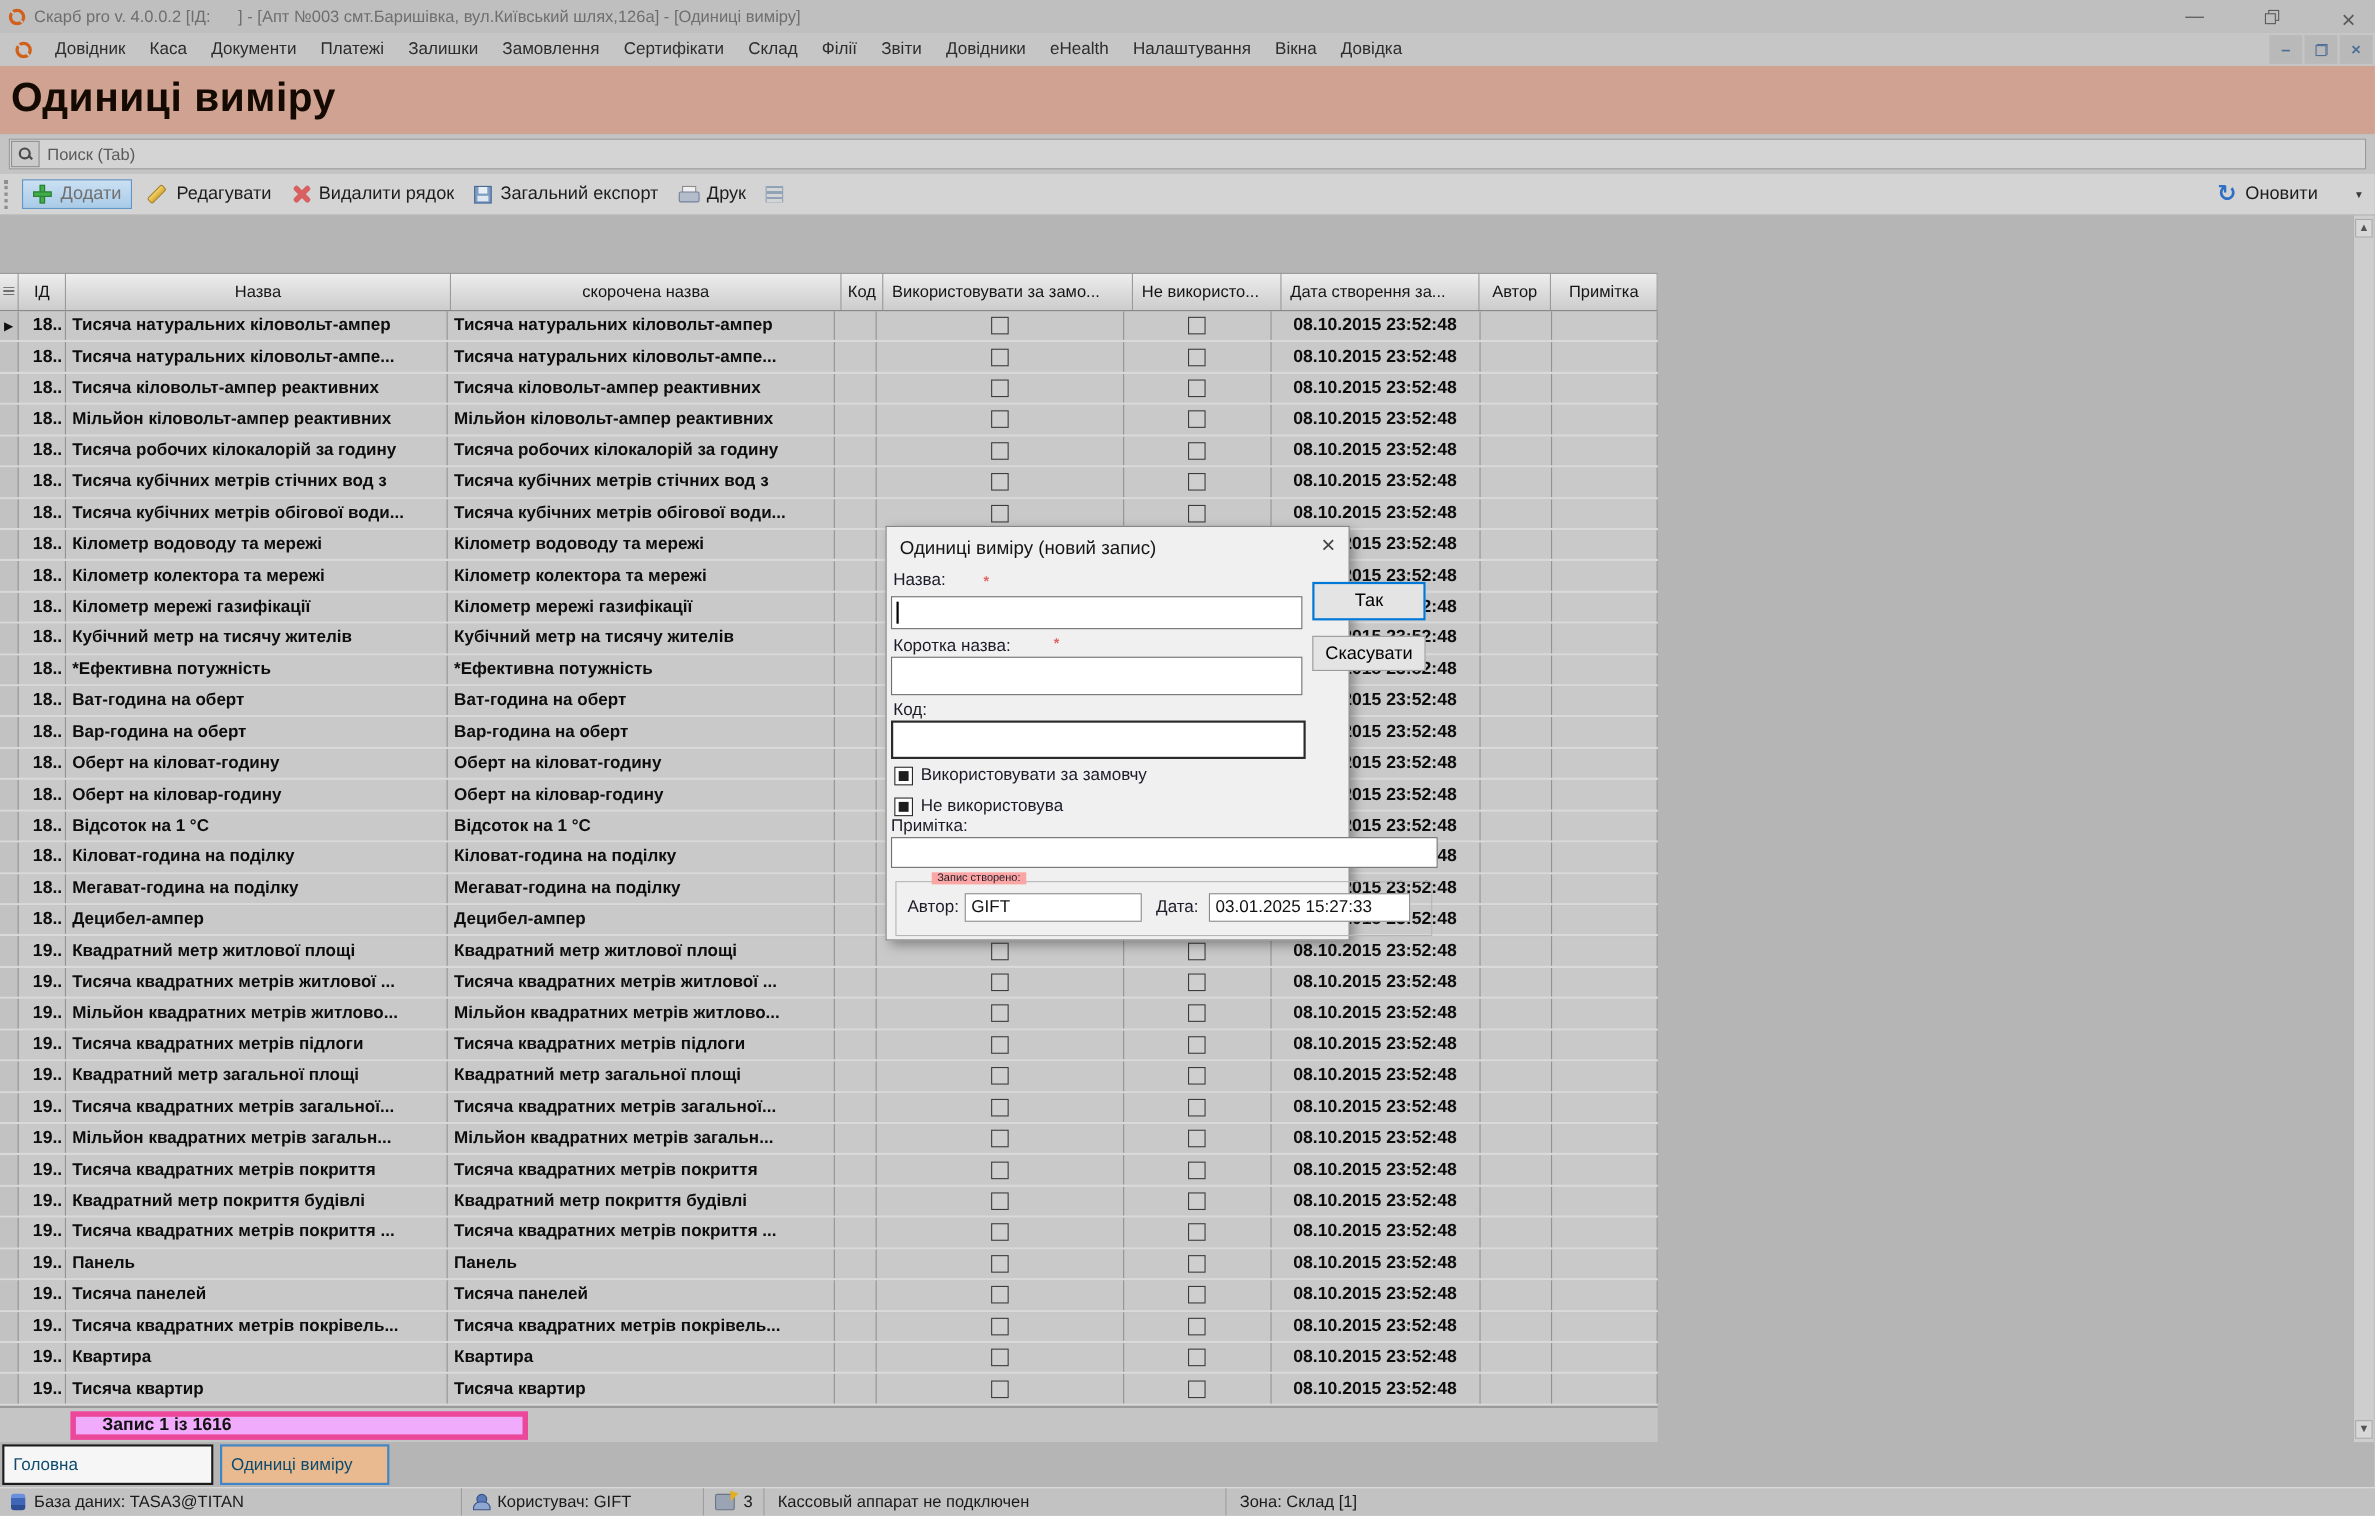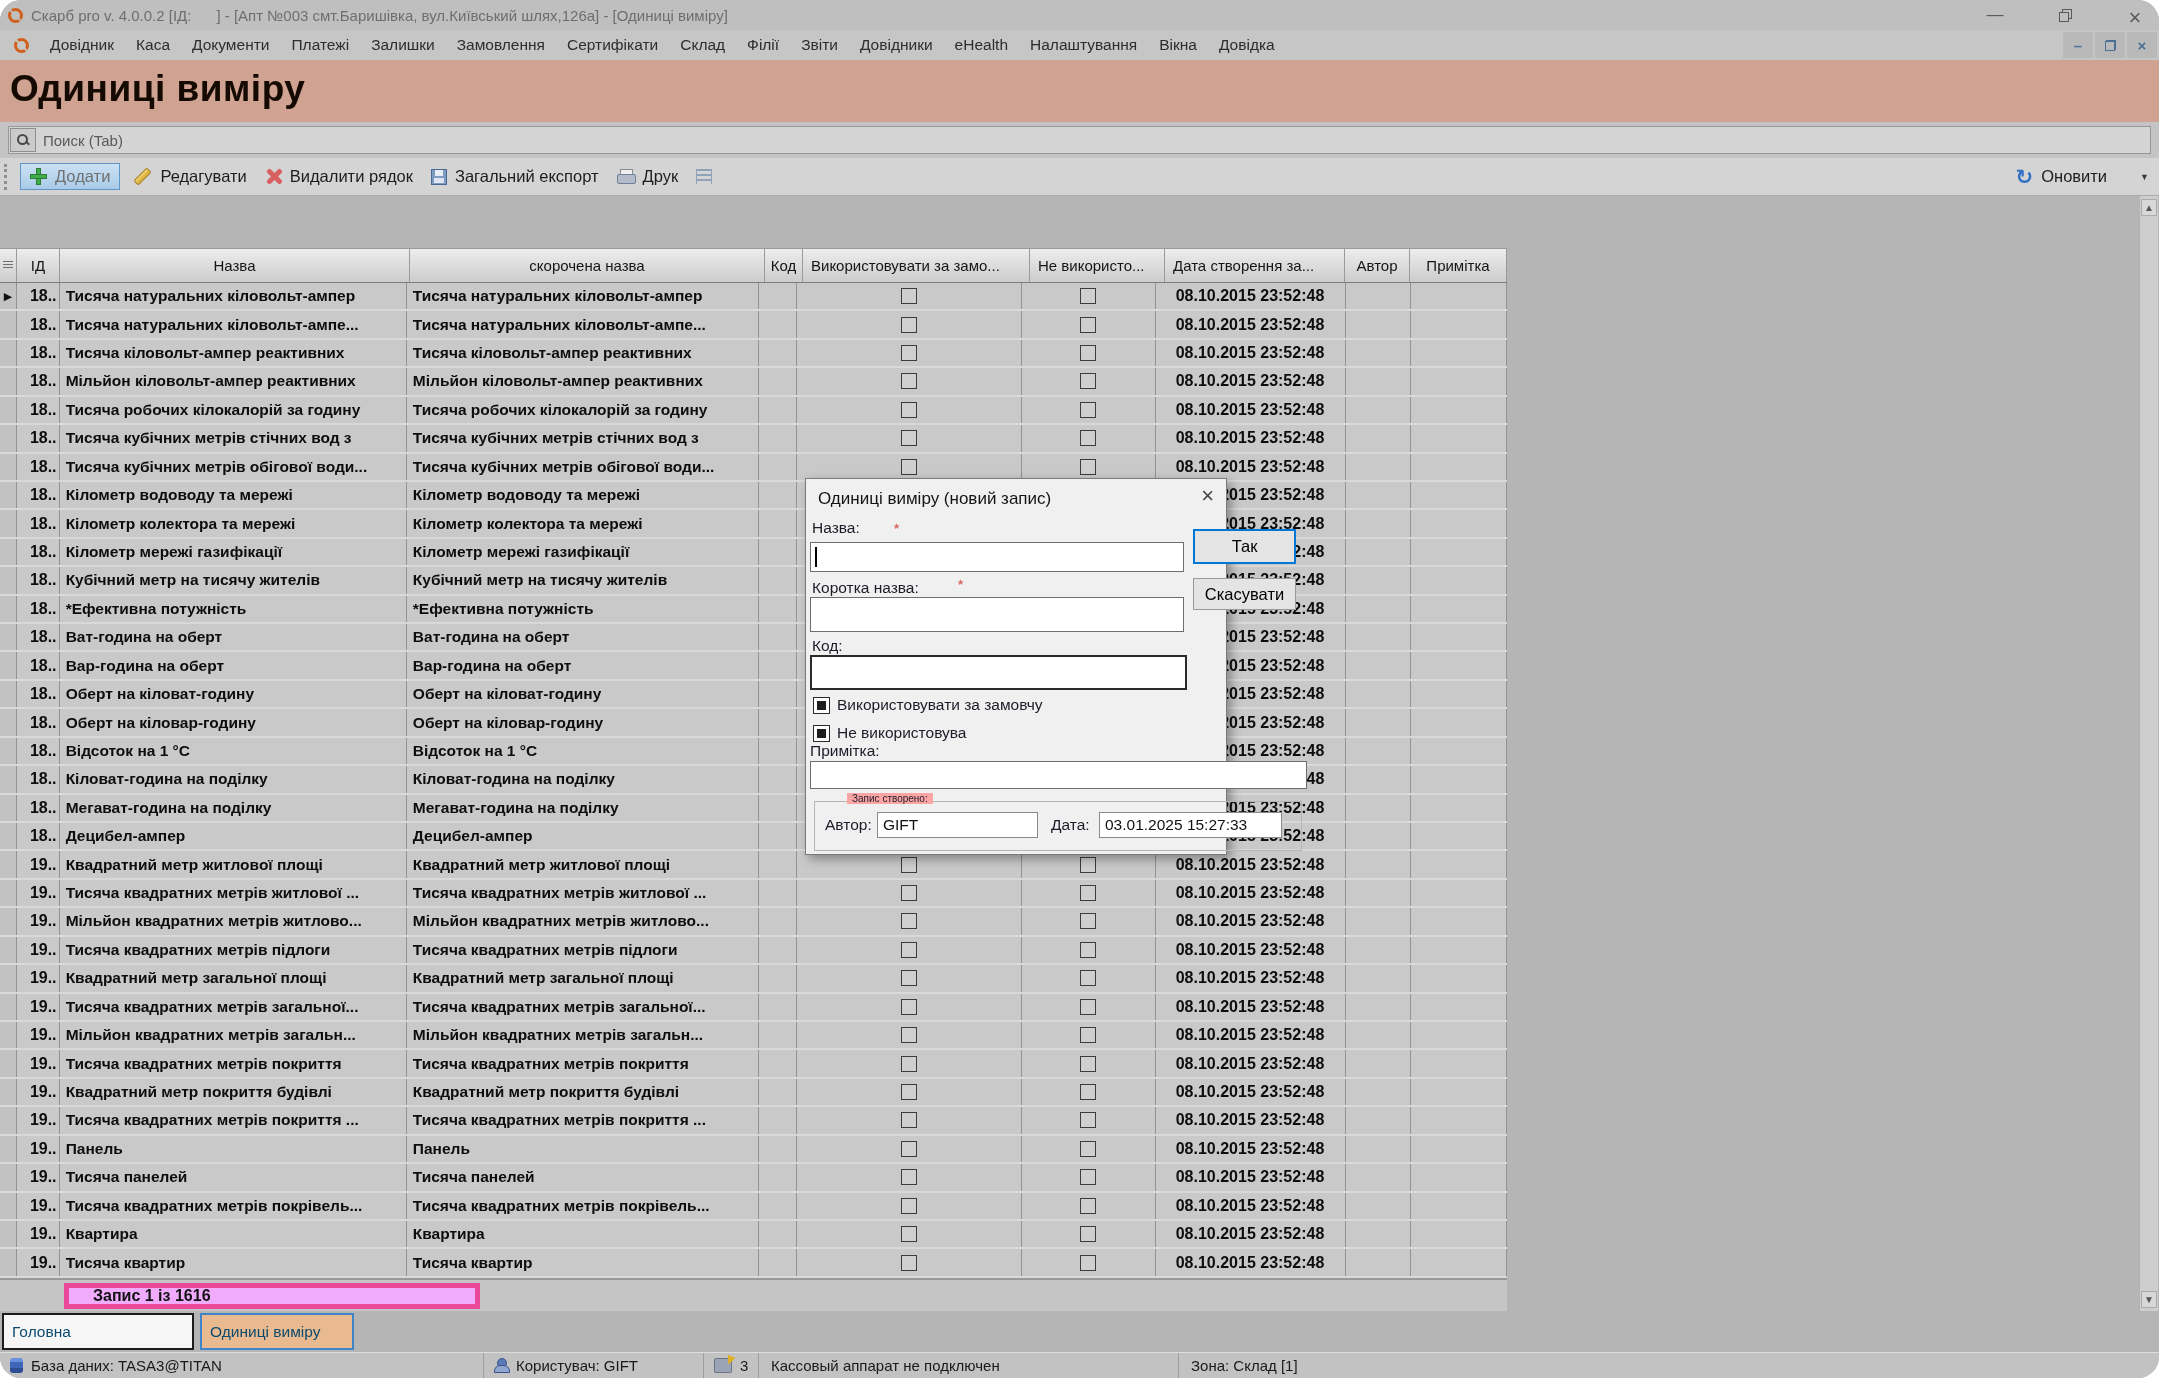--- a/index.html
+++ b/index.html
@@ -1,17 +1,17 @@
 <!DOCTYPE html>
 <html><head>
 <meta charset="utf-8">
 <style>
   html,body{margin:0;padding:0;}
   body{font-family:"Liberation Sans","DejaVu Sans",sans-serif;}
-  #app{position:relative;width:2159px;height:1378px;background:#b5b5b5;overflow:hidden;border-radius:21px;}
+  #app{position:relative;width:2159px;height:1378px;background:#b5b5b5;overflow:hidden;}
 
   
   .titlebar{position:absolute;top:0;left:0;width:2159px;height:30px;background:#bfbfbf;display:flex;align-items:center;color:#6e6e6e;font-size:15px;}
   .logo{width:15px;height:15px;border:3.5px solid #d2601a;border-radius:50%;box-sizing:border-box;position:relative;margin-left:8px;flex:0 0 auto;}
   .logo::before{content:"";position:absolute;left:-4px;top:3px;width:16px;height:2px;background:inherit;background:#bfbfbf;transform:rotate(45deg);}
   .titlebar .ttl{margin-left:8px;white-space:pre;}
   .wctrls{position:absolute;right:14px;top:0;height:30px;display:flex;align-items:center;gap:50px;color:#5a5a5a;}
   .wc{width:20px;height:20px;display:grid;place-items:center;font-size:17px;}
   .glyph-restore{position:relative;width:13px;height:13px;}
   .glyph-restore::before{content:"";position:absolute;right:0;top:0;width:8px;height:8px;border:1.5px solid #5a5a5a;}
@@ -99,21 +99,21 @@
   
   .tabsrow{position:absolute;top:1313px;left:2px;height:37px;display:flex;gap:6px;font-size:15.5px;color:#0c4a6e;}
   .tab{box-sizing:border-box;display:flex;align-items:center;padding-left:8px;}
   .tab-home{width:192px;background:#f6f6f6;border:2px solid #1c1c1c;}
   .tab-units{width:154px;background:#e9ba90;border:2px solid #3e86c8;}
 
   
   .statusbar{position:absolute;top:1352px;left:0;width:2159px;height:26px;background:#c2c2c2;border-top:1px solid #dedede;display:flex;align-items:center;font-size:15px;color:#1a1a1a;box-sizing:border-box;}
   .seg{height:100%;display:flex;align-items:center;border-right:1px solid #9e9e9e;box-sizing:border-box;gap:8px;}
   .seg:last-child{border-right:none;}
-  .s1{width:484px;}.s2{width:220px;}.s3{width:55px;}.s4{width:420px;}.s5{flex:1;}
+  .s1{width:420px;}.s2{width:220px;}.s3{width:55px;}.s4{width:420px;}.s5{flex:1;}
   .seg .txt{white-space:nowrap;}
   .ic-db{width:13px;height:15px;margin-left:10px;border-radius:3px;background:linear-gradient(#6a8fdd 0 4px,#3f66b8 4px 10px,#2d4d94 10px 15px);}
   .ic-user{position:relative;width:14px;height:15px;margin-left:10px;}
   .ic-user::before{content:"";position:absolute;left:3px;top:0;width:8px;height:8px;border-radius:50%;background:#5a7ab8;border:1px solid #3a5288;}
   .ic-user::after{content:"";position:absolute;left:0;bottom:0;width:14px;height:6px;border-radius:6px 6px 0 0;background:#8fa6d0;border:1px solid #3a5288;}
   .ic-cash{position:relative;width:16px;height:13px;margin-left:10px;background:#9aa4b4;border:1px solid #6a7484;border-radius:2px;}
   .ic-cash::after{content:"";position:absolute;right:-3px;top:-3px;width:0;height:0;border-left:4px solid transparent;border-right:4px solid transparent;border-top:9px solid #e0b020;transform:rotate(20deg);}
 
   
   .dialog{position:absolute;left:805px;top:478px;width:422px;height:377px;background:#f0f0f0;border:1px solid #7a7a7a;box-shadow:4px 4px 10px rgba(0,0,0,.35);box-sizing:border-box;font-size:15.5px;color:#1c1c28;z-index:10;}

